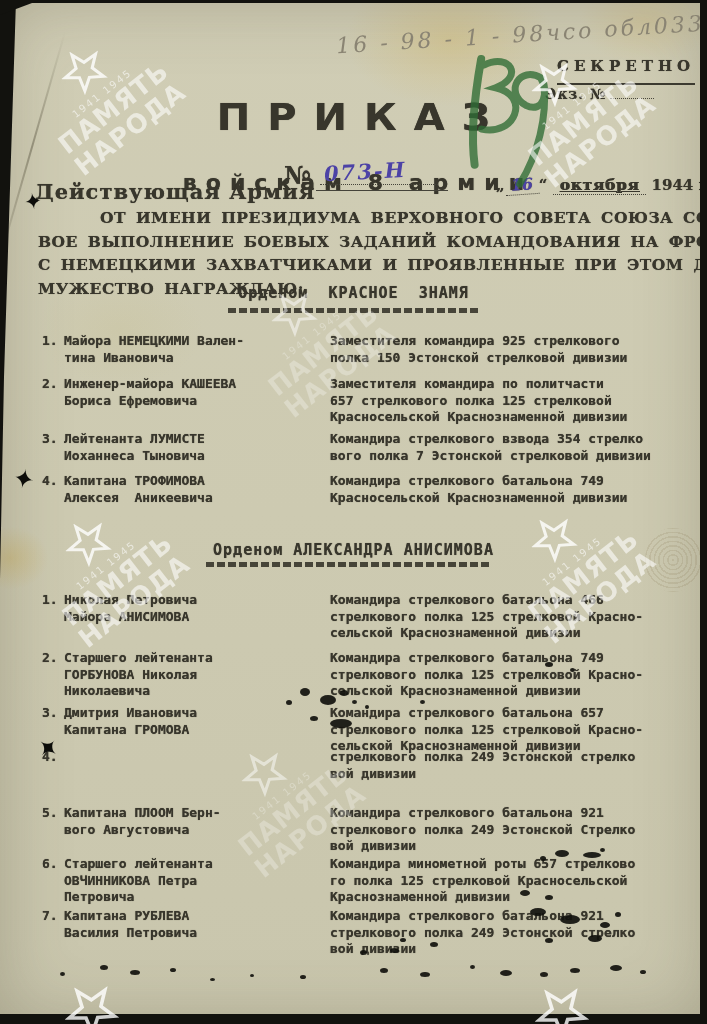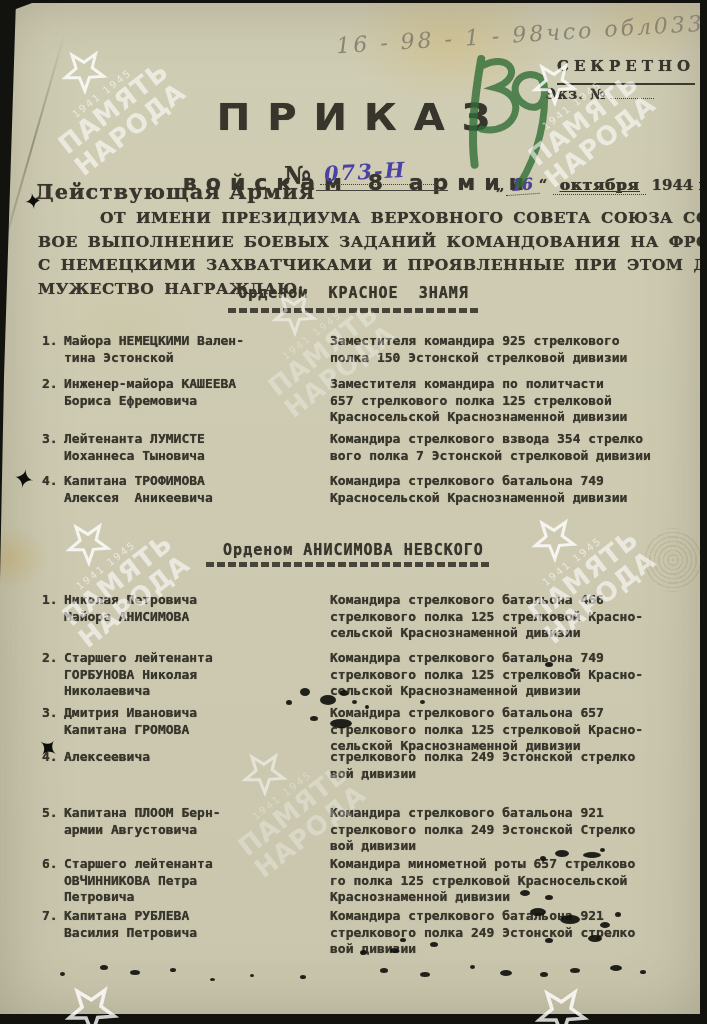--- a/index.html
+++ b/index.html
@@ -126,63 +126,63 @@
     <div class="pl">ВОЕ ВЫПОЛНЕНИЕ БОЕВЫХ ЗАДАНИЙ КОМАНДОВАНИЯ НА ФРОНТЕ БОРЬБЫ</div>
     <div class="pl">С НЕМЕЦКИМИ ЗАХВАТЧИКАМИ И ПРОЯВЛЕННЫЕ ПРИ ЭТОМ ДОБЛЕСТЬ И</div>
     <div class="pl">МУЖЕСТВО НАГРАЖДАЮ:</div>
   </div>
 
   <div id="sections-root">
       <div class="sec-heading typed" style="top: 284px;">Орденом  КРАСНОЕ  ЗНАМЯ</div>
       <div class="sec-bar" style="left: 228px; top: 308px; width: 250px;"></div>
       <div class="entry typed" style="top: 333px;">
         <div class="num">1.</div>
-        <div class="name"><div class="">Майора НЕМЕЦКИМИ Вален-</div><div class="">тина Эстонской</div></div>
+        <div class="name"><div class="">Майора НЕМЕЦКИМИ Вален-</div><div class="">тина Ивановича</div></div>
         <div class="desc"><div class="">Заместителя командира 925 стрелкового</div><div class="">полка 150 Эстонской стрелковой дивизии</div></div>
       </div>
       <div class="entry typed" style="top: 376px;">
         <div class="num">2.</div>
         <div class="name"><div class="">Инженер-майора КАШЕЕВА</div><div class="">Бориса Ефремовича</div></div>
         <div class="desc"><div class="">Заместителя командира по политчасти</div><div class="">657 стрелкового полка 125 стрелковой</div><div class="">Красносельской Краснознаменной дивизии</div></div>
       </div>
       <div class="entry typed" style="top: 431px;">
         <div class="num">3.</div>
         <div class="name"><div class="">Лейтенанта ЛУМИСТЕ</div><div class="">Иоханнеса Тыновича</div></div>
         <div class="desc"><div class="">Командира стрелкового взвода 354 стрелко</div><div class="">вого полка 7 Эстонской стрелковой дивизии</div></div>
       </div>
       <div class="entry typed" style="top: 473px;">
         <div class="num">4.</div>
         <div class="name"><div class="">Капитана ТРОФИМОВА</div><div class="">Алексея  Аникеевича</div></div>
         <div class="desc"><div class="">Командира стрелкового батальона 749</div><div class="">Красносельской Краснознаменной дивизии</div></div>
       </div>
-      <div class="sec-heading typed" style="top: 541px;">Орденом АНИСИМОВА НЕВСКОГО</div>
+      <div class="sec-heading typed" style="top: 541px;">Орденом АЛЕКСАНДРА АНИСИМОВА</div>
       <div class="sec-bar" style="left: 206px; top: 562px; width: 286px;"></div>
       <div class="entry typed" style="top: 592px;">
         <div class="num">1.</div>
         <div class="name"><div class="">Николая Петровича</div><div class="">Майора АНИСИМОВА</div></div>
         <div class="desc"><div class="">Командира стрелкового батальона 466</div><div class="">стрелкового полка 125 стрелковой Красно-</div><div class="">сельской Краснознаменной дивизии</div></div>
       </div>
       <div class="entry typed" style="top: 650px;">
         <div class="num">2.</div>
         <div class="name"><div class="">Старшего лейтенанта</div><div class="">ГОРБУНОВА Николая</div><div class="">Николаевича</div></div>
         <div class="desc"><div class="">Командира стрелкового батальона 749</div><div class="">стрелкового полка 125 стрелковой Красно-</div><div class="">сельской Краснознаменной дивизии</div></div>
       </div>
       <div class="entry typed" style="top: 705px;">
         <div class="num">3.</div>
         <div class="name"><div class="">Дмитрия Ивановича</div><div class="">Капитана ГРОМОВА</div></div>
         <div class="desc"><div class="">Командира стрелкового батальона 657</div><div class="">стрелкового полка 125 стрелковой Красно-</div><div class="">сельской Краснознаменной дивизии</div></div>
       </div>
       <div class="entry typed" style="top: 749px;">
         <div class="num">4.</div>
-        <div class="name"><div class="">Алексеевича</div></div>
+        <div class="name"></div>
         <div class="desc"><div class="">стрелкового полка 249 Эстонской стрелко</div><div class="">вой дивизии</div></div>
       </div>
       <div class="entry typed" style="top: 805px;">
         <div class="num">5.</div>
-        <div class="name"><div class="">Капитана ПЛООМ Берн-</div><div class="">армии Августовича</div></div>
+        <div class="name"><div class="">Капитана ПЛООМ Берн-</div><div class="">вого Августовича</div></div>
         <div class="desc"><div class="">Командира стрелкового батальона 921</div><div class="">стрелкового полка 249 Эстонской Стрелко</div><div class="">вой дивизии</div></div>
       </div>
       <div class="entry typed" style="top: 856px;">
         <div class="num">6.</div>
         <div class="name"><div class="">Старшего лейтенанта</div><div class="">ОВЧИННИКОВА Петра</div><div class="">Петровича</div></div>
         <div class="desc"><div class="">Командира минометной роты 657 стрелково</div><div class="">го полка 125 стрелковой Красносельской</div><div class="">Краснознаменной дивизии</div></div>
       </div>
       <div class="entry typed" style="top: 908px;">
         <div class="num">7.</div>
         <div class="name"><div class="">Капитана РУБЛЕВА</div><div class="">Василия Петровича</div></div>

